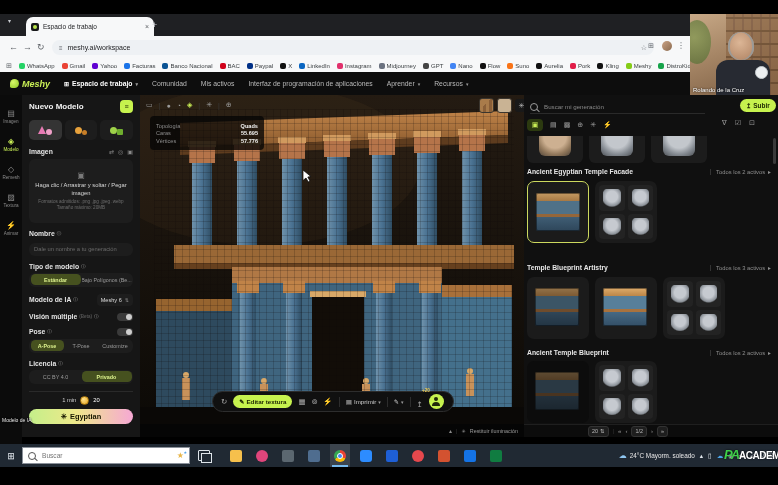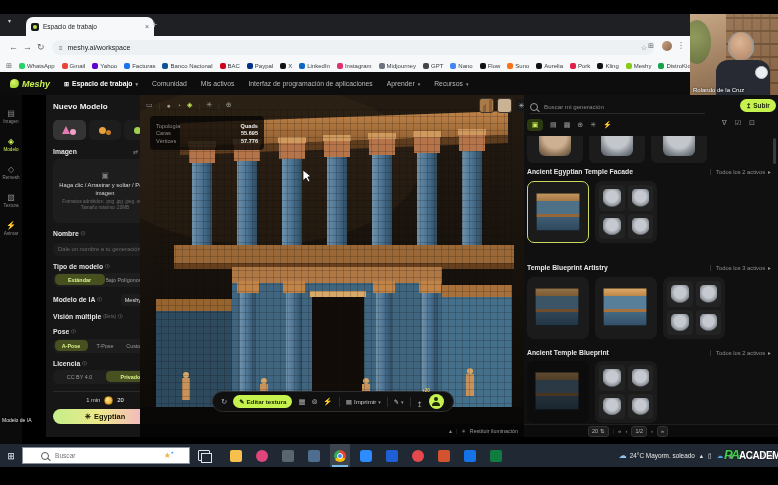--- a/index.html
+++ b/index.html
@@ -36,21 +36,21 @@
   .nav-item.active{color:#fff;font-weight:bold;}
   .caret{font-size:5px;color:#9a9a9a;}
 
   .rail{left:0;top:95px;width:22px;height:342px;background:#0b0b0b;display:flex;flex-direction:column;
     align-items:center;padding-top:14px;gap:13px;}
   .rail-it{display:flex;flex-direction:column;align-items:center;gap:1px;color:#8b8b8b;}
   .rail-it .g{font-size:8px;}
   .rail-it .t{font-size:4.6px;}
   .rail-it.active{color:#c9ef56;}
 
-  .panel{left:22px;top:95px;width:118px;height:342px;background:#161616;padding:5px 7px;box-sizing:border-box;margin-left:24px;}
+  .panel{left:22px;top:95px;width:118px;height:342px;background:#161616;padding:5px 7px;box-sizing:border-box;}
   .p-head{display:flex;align-items:center;justify-content:space-between;}
   .p-title{font-size:8px;font-weight:bold;color:#f2f2f2;}
   .sq-btn{width:13px;height:13px;border-radius:4px;background:#c6f24e;display:flex;align-items:center;
     justify-content:center;color:#1c2400;font-size:7px;}
   .mode-tabs{display:flex;gap:3px;margin-top:7px;}
   .mode-tab{flex:1;height:20px;border-radius:5px;background:#1d1d1d;display:flex;align-items:center;justify-content:center;gap:2px;}
   .mode-tab.sel{background:#343434;}
   .shp{display:inline-block;}
   .cone{width:0;height:0;border-left:4px solid transparent;border-right:4px solid transparent;border-bottom:8px solid #e87bb4;}
   .ball-p{width:6px;height:6px;border-radius:50%;background:#f0a0c8;margin-left:-2px;margin-top:4px;}
@@ -154,21 +154,21 @@
   .pager{left:524px;top:424px;width:254px;height:13px;background:#0c0c0c;border-top:1px solid #1f1f1f;
     display:flex;align-items:center;gap:4px;padding-left:64px;box-sizing:border-box;}
   .pg-box{height:9px;background:#1e1e1e;border:1px solid #333;border-radius:3px;display:flex;align-items:center;
     gap:2px;padding:0 3px;font-size:5.4px;color:#bbb;}
   .pg-a{font-size:6px;color:#9a9a9a;}
 
   
   .taskbar{left:0;top:444px;width:778px;height:23px;background:#202933;display:flex;align-items:center;}
   .start{width:22px;text-align:center;color:#e8eef4;font-size:9px;}
   .tsearch{width:168px;height:17px;background:#fff;border:1px solid #8a9099;display:flex;align-items:center;
-    gap:4px;padding:0 18px;box-sizing:border-box;}
+    gap:4px;padding:0 5px;box-sizing:border-box;}
   .tsearch .sicon{border-color:#555;}
   .tsearch .sicon:after{background:#555;}
   .tsearch input{border:none;outline:none;font-size:6.6px;color:#444;width:110px;background:transparent;font-family:inherit;}
   .sparkle{margin-left:auto;color:#e8b64a;font-size:8px;position:relative;}
   .sparkle:after{content:'★';position:absolute;font-size:4px;color:#4a9fe8;right:-3px;top:-1px;}
   .taskview{margin:0 8px 0 8px;width:10px;height:9px;border:1px solid #dfe5ea;border-radius:1px;position:relative;}
   .taskview:after{content:'';position:absolute;left:2px;top:2px;width:9px;height:8px;background:#202933;border:1px solid #dfe5ea;}
   .tapps{display:flex;align-items:center;gap:6px;margin-left:8px;}
   .tapp{width:20px;height:23px;display:flex;align-items:center;justify-content:center;position:relative;}
   .tapp .icon-sq{width:12px;height:12px;border-radius:2px;}

